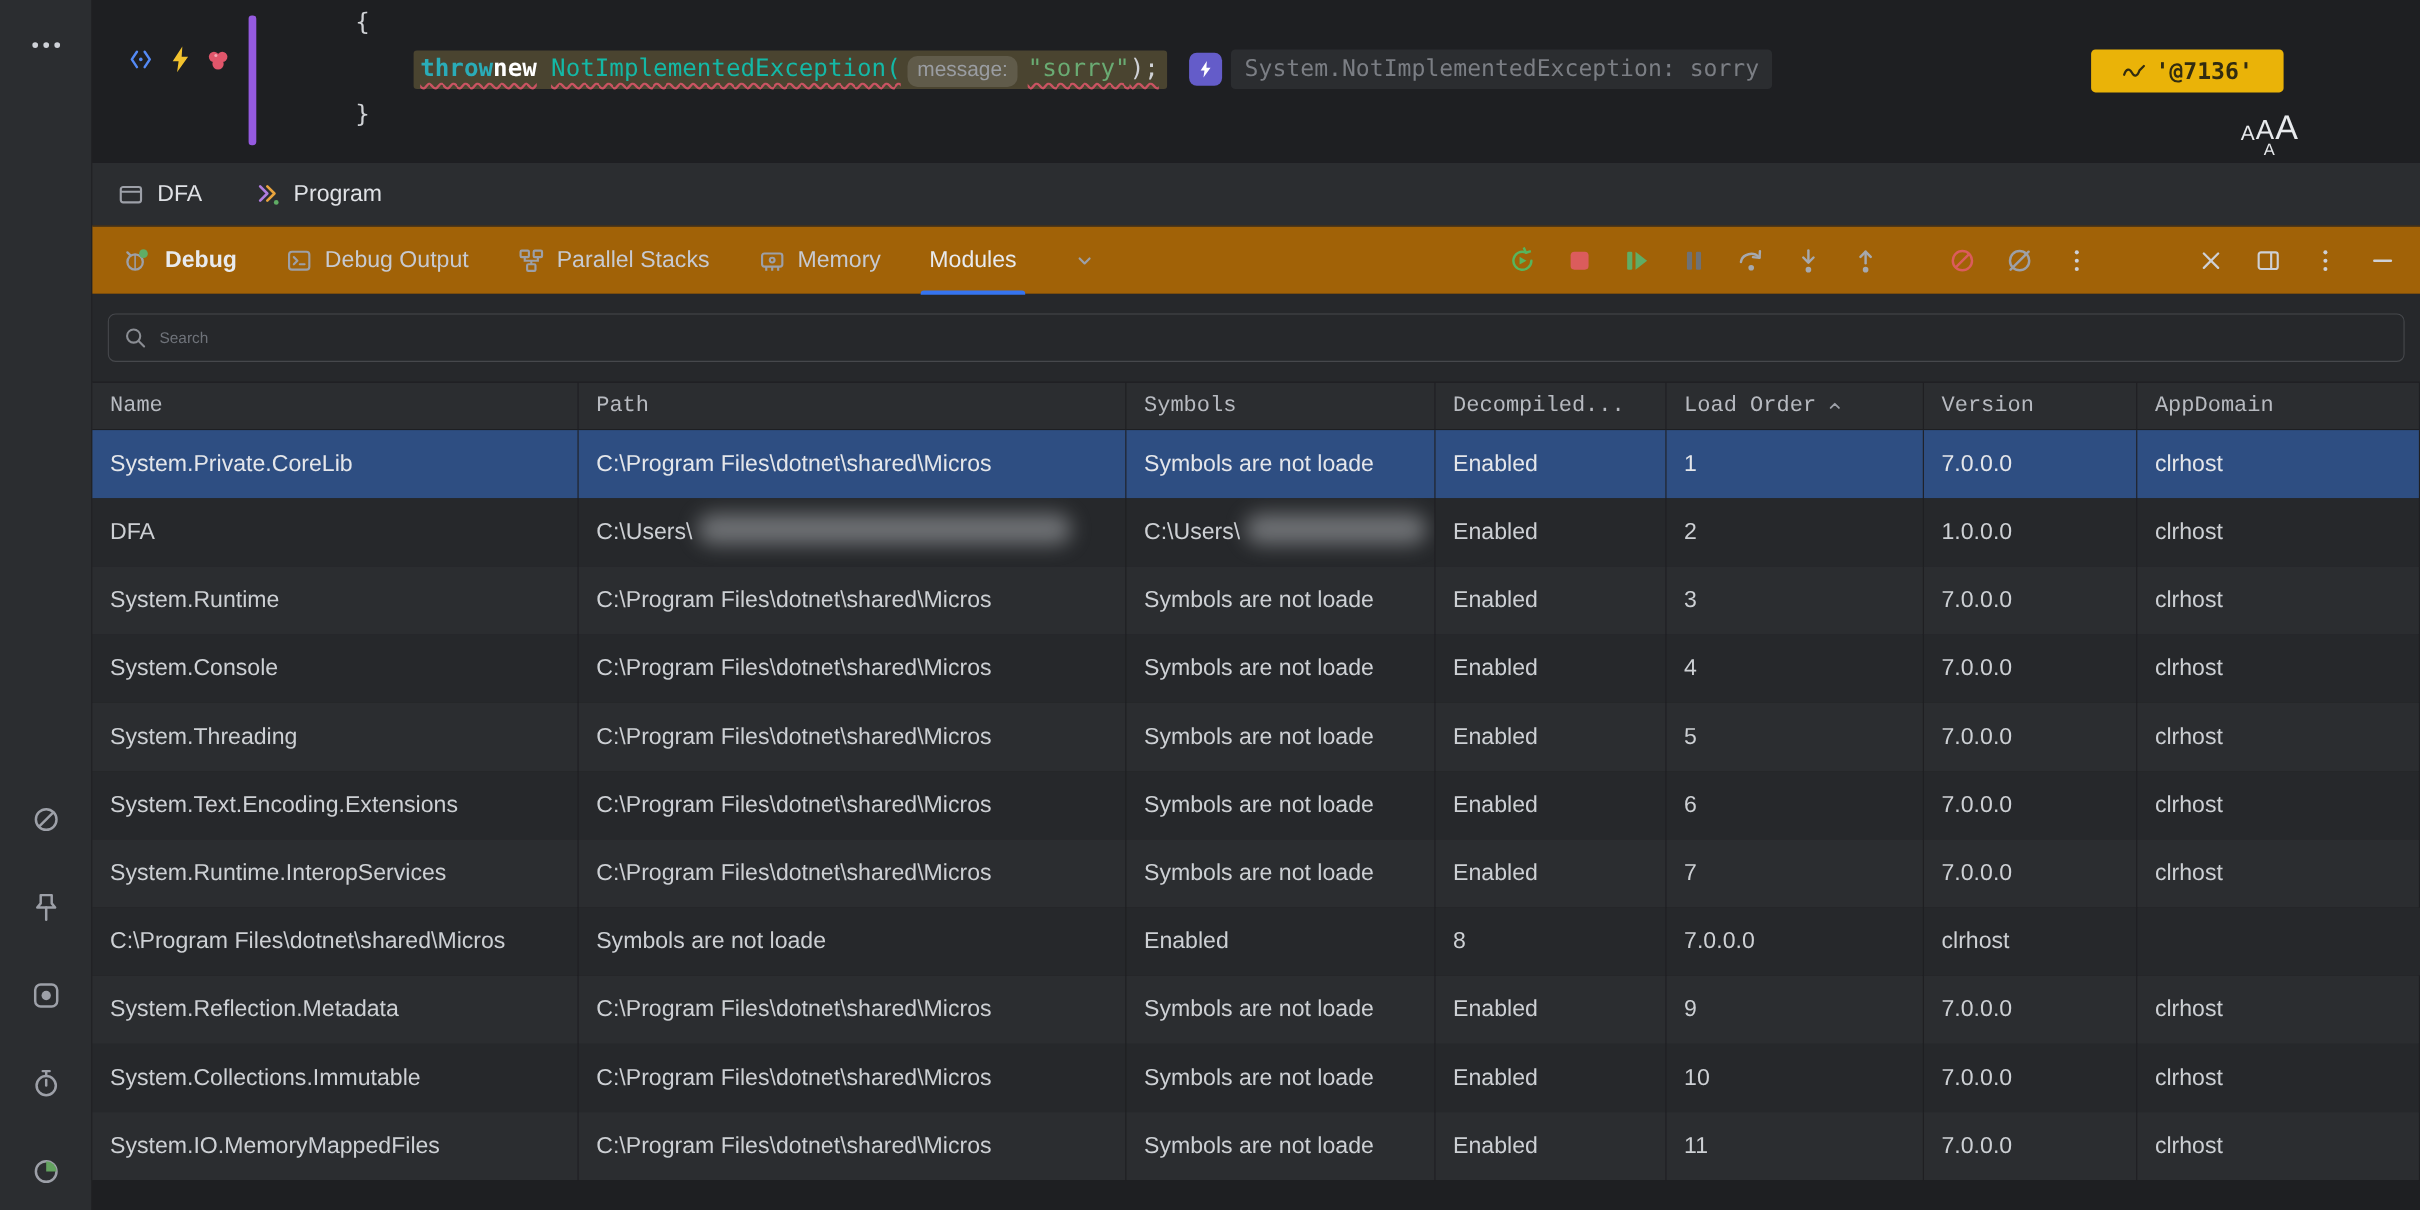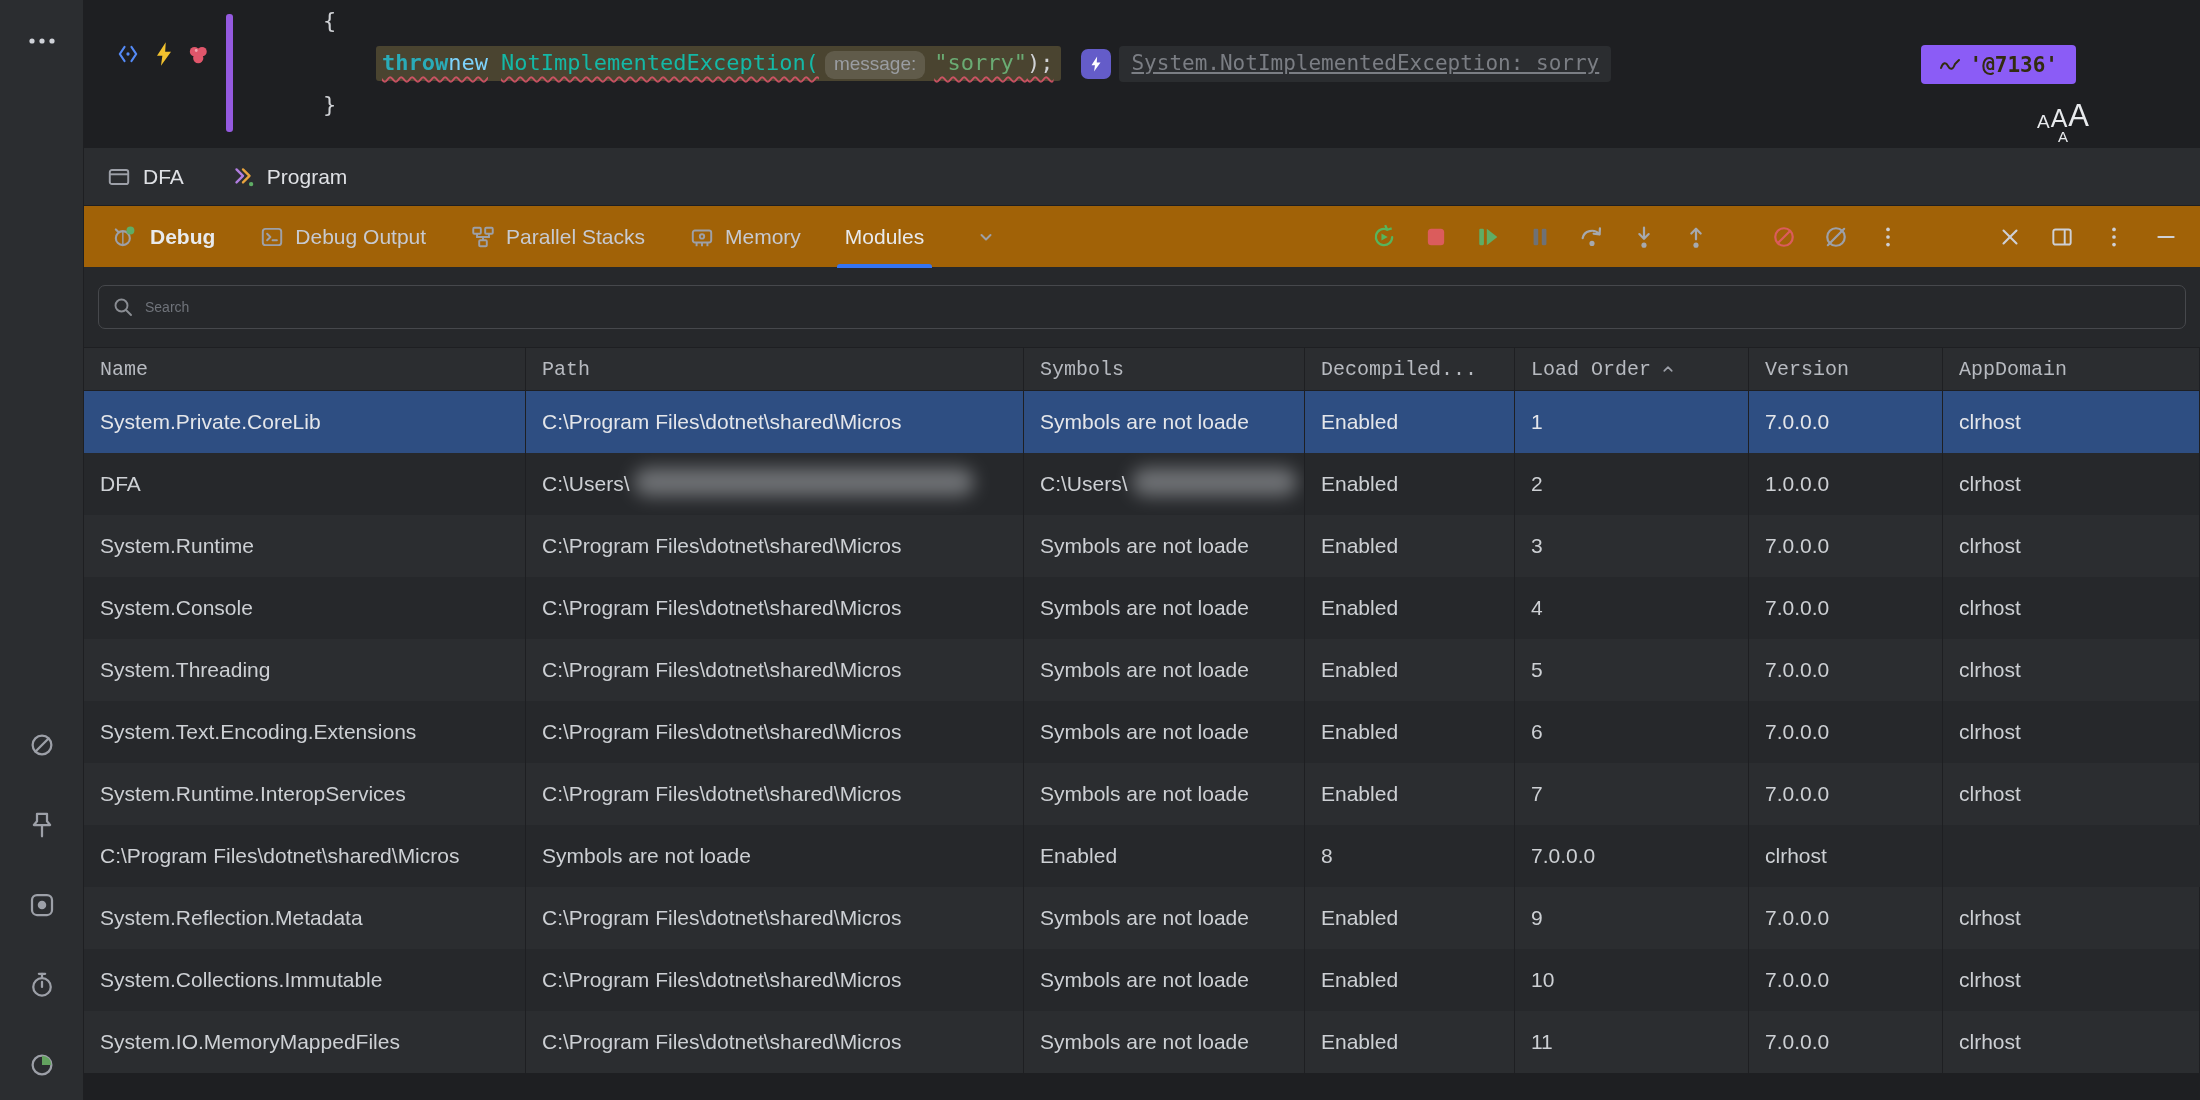--- a/index.html
+++ b/index.html
@@ -21,33 +21,33 @@
   .editor { height:148px; background:#1e1f22; position:relative; flex:none; }
   .gut-icon { position:absolute; top:40px; }
   .g1 { left:30px; } .g2 { left:66px; } .g3 { left:100px; }
   .vcs-bar { position:absolute; left:142px; top:14px; width:7px; height:118px; background:#955ae0; border-radius:3px; }
   .code { position:absolute; left:239px; top:0; right:260px; font-family:"DejaVu Sans Mono",monospace; font-size:22px; }
   .code-line { height:42px; line-height:42px; white-space:pre; color:#d0d2d6; }
   .indent { display:inline-block; width:53px; }
   .exec { background:#4a4430; border-radius:3px; padding:4px 8px 6px 6px;
           text-decoration:underline wavy rgba(224,86,107,.85); text-decoration-thickness:1.5px; text-underline-offset:6px; }
   .t-kw1 { color:#2aacb8; font-weight:700; }
-  .t-kw2 { color:#7dd3fc; font-weight:400; margin-right:13px; }
+  .t-kw2 { color:#ffffff; font-weight:700; margin-right:13px; }
   .t-type { color:#14b8a6; }
   .t-str { color:#6aab73; }
   .t-plain { color:#d0d2d6; }
   .param-hint { display:inline-block; background:rgba(210,210,210,.16); color:#9a9da2; border-radius:9px;
                 padding:0 9px 2px; margin:0 9px 0 6px; font-size:19px; line-height:26px;
                 font-family:"Liberation Sans",sans-serif; text-decoration:none; }
   .err-group { margin-left:20px; display:inline-flex; align-items:center; vertical-align:middle; }
   .err-icon { width:30px; height:30px; background:#645cc9; border-radius:7px; display:inline-flex;
               align-items:center; justify-content:center; margin-right:8px; }
-  .err-text { background:#2b2d30; color:#7b7e84; border-radius:4px; padding:4px 12px 6px; font-size:21px; line-height:26px;text-decoration:underline; }
-  .object-tag { position:absolute; right:124px; top:45px; height:39px; background:#8b5cf6; border-radius:4px;
-                display:flex; align-items:center; gap:8px; padding:0 18px; font-family:"DejaVu Sans Mono",monospace;
+  .err-text { background:#2b2d30; color:#7b7e84; border-radius:4px; padding:4px 12px 6px; font-size:21px; line-height:26px; }
+  .object-tag { position:absolute; right:124px; top:45px; height:39px; background:#eab308; border-radius:4px;
+                display:flex; align-items:center; gap:8px; padding:0 28px; font-family:"DejaVu Sans Mono",monospace;
                 font-size:21px; font-weight:700; color:#322c10; }
   .font-widget { position:absolute; right:104px; top:100px; width:66px; text-align:center; color:#e8eaed; }
   .fw-row { display:flex; align-items:flex-end; justify-content:center; gap:1px; line-height:1; }
   .fw1{font-size:19px;} .fw2{font-size:25px;} .fw3{font-size:31px;}
   .fw4{font-size:15px; line-height:1; display:block; margin-top:-2px; }
 
   
   .tabbar { height:57px; background:#2b2d30; display:flex; align-items:center; gap:46px; padding-left:22px; flex:none; }
   .file-tab { display:flex; align-items:center; gap:11px; cursor:pointer; }
   .file-tab .lbl { font-size:21px; color:#dfe1e5; }

